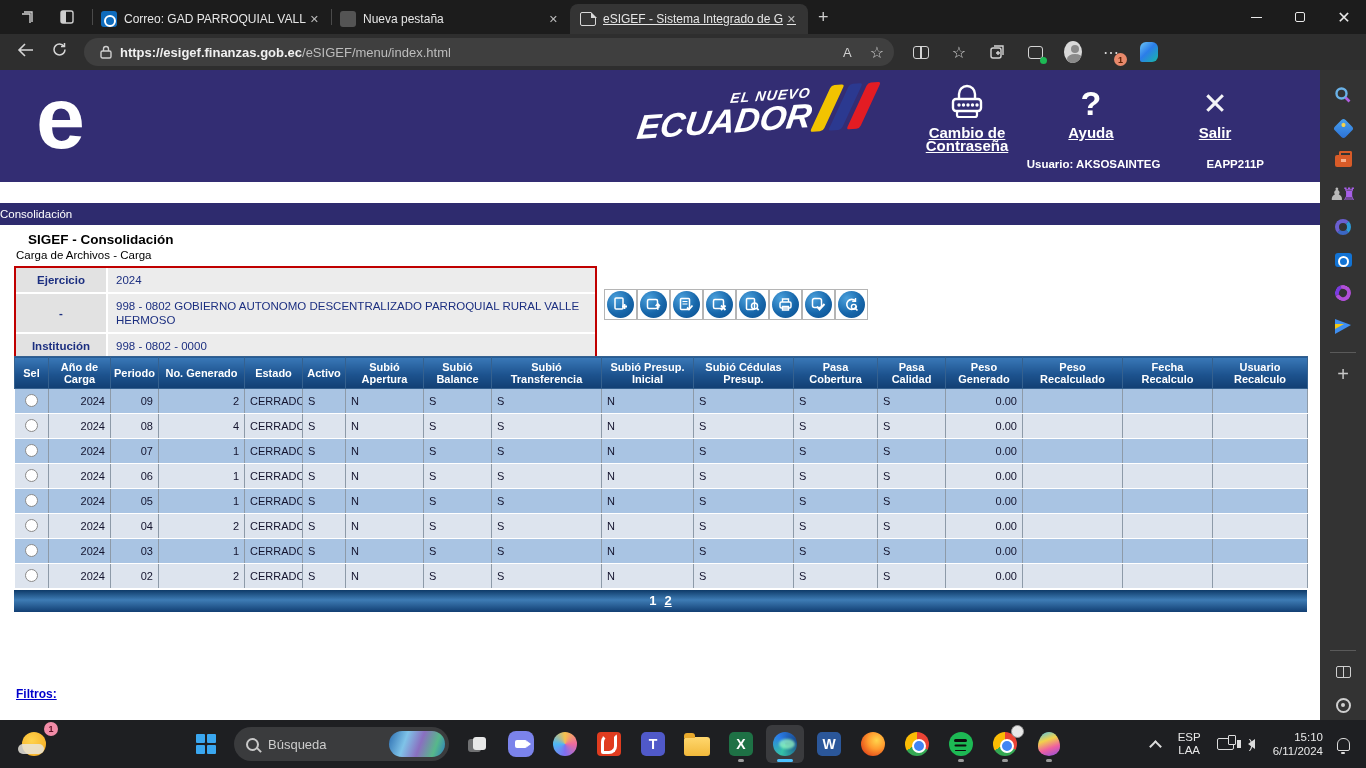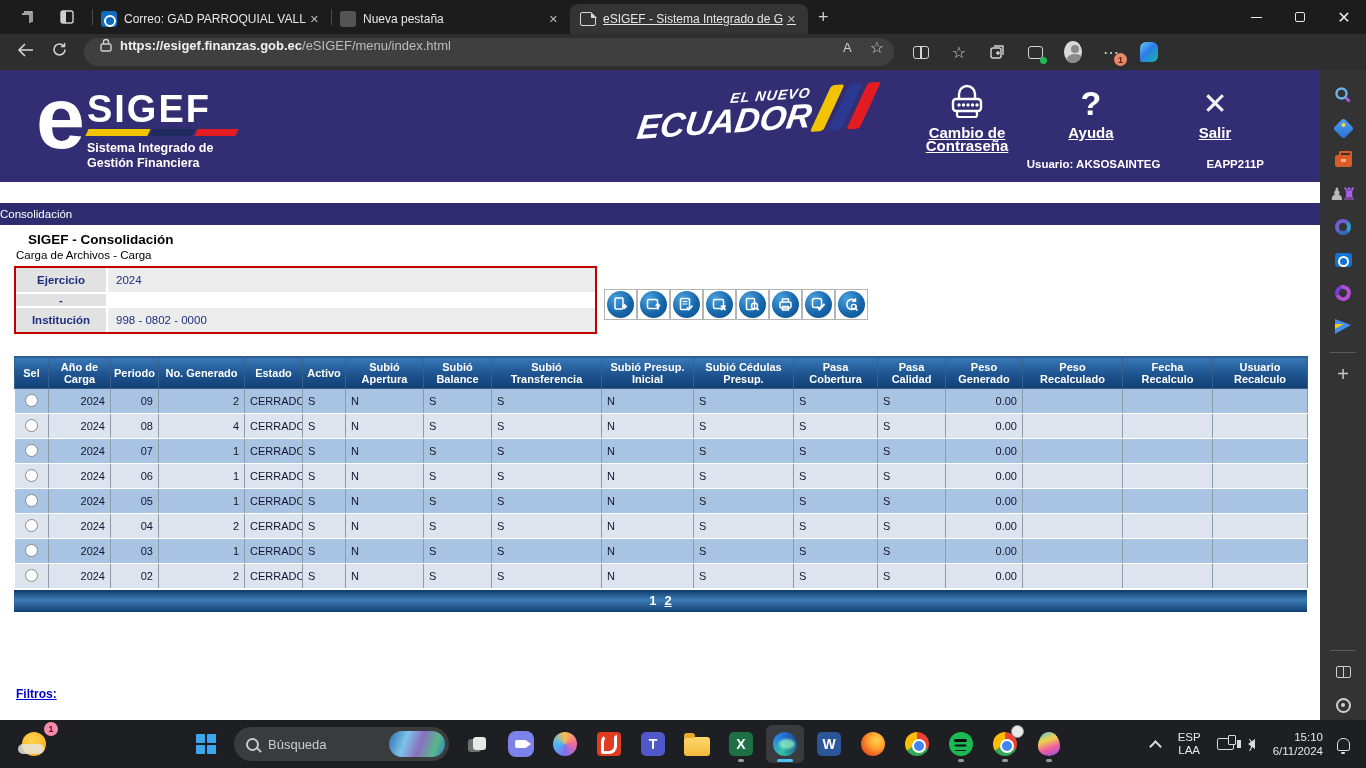--- a/index.html
+++ b/index.html
@@ -25,21 +25,21 @@
   .newtab-plus { margin-left:10px; color:#cfcfcf; font-size:18px; font-weight:400; }
   #win-controls { margin-left:auto; display:flex; height:34px; }
   .win-btn { width:44px; height:34px; display:flex; align-items:center; justify-content:center; color:#e8e8e8; }
   .win-line { width:11px; height:1px; background:#e8e8e8; display:inline-block; }
   .win-box { width:10px; height:10px; border:1px solid #e8e8e8; border-radius:2px; display:inline-block; }
 
   #toolbar { position:absolute; top:34px; left:0; width:1366px; height:36px; background:#2e2e2e;
              display:flex; align-items:center; }
   .nav-btn { color:#d6d6d6; font-size:17px; width:34px; text-align:center; }
   #address { height:28px; background:#3f3f3f; border-radius:14px; margin-left:8px; width:810px;
-             display:flex; align-items:flex-start; padding:0 10px; }
+             display:flex; align-items:center; padding:0 10px; }
   .lock-svg { margin:0 8px 0 6px; }
   #url { font-size:13px; color:#bdbdbd; white-space:nowrap; }
   #url b { color:#f0f0f0; font-weight:600; }
   .addr-right { margin-left:auto; display:flex; align-items:center; gap:18px; color:#cfcfcf; font-size:14px; }
   .tb-icons { display:flex; align-items:center; gap:20px; margin-left:18px; color:#d4d4d4; }
   .tbi { width:18px; height:18px; display:flex; align-items:center; justify-content:center; position:relative; }
   .avatar { width:22px; height:22px; border-radius:50%; background:#d9d9d9; position:relative; overflow:hidden; }
   .avatar:before{ content:""; position:absolute; left:7px; top:4px; width:8px; height:8px; border-radius:50%; background:#8a8a8a; }
   .avatar:after{ content:""; position:absolute; left:3px; top:13px; width:16px; height:10px; border-radius:50%; background:#8a8a8a; }
   .badge-orange { position:absolute; right:-7px; bottom:-5px; background:#e8896b; color:#5b1e00; width:13px; height:13px;
@@ -308,30 +308,20 @@
         <span class="copilot-dot"></span>
       </span>
   </div>
 </div>
 
 <div id="main">
 
   <div id="site-header">
     <div id="logo">
       <div class="e">e</div>
-      <div class="right">
-        <div class="sigef">SIGEF</div>
-        <div class="flag-bar">
-            <i class="y"></i>
-            <i class="b"></i>
-            <i class="r"></i>
-          </div>
-        <div class="tag">Sistema Integrado de</div>
-        <div class="tag">Gestión Financiera</div>
-      </div>
     </div>
 
     <div id="gov-logo">
       <div class="txt">
         <div class="top">EL NUEVO</div>
         <div class="bottom">ECUADOR</div>
       </div>
       <div class="gov-stripes">
           <i class="y"></i>
           <i class="b"></i>
@@ -380,20 +370,21 @@
     <div id="page-title">SIGEF - Consolidación</div>
     <div id="page-subtitle">Carga de Archivos - Carga</div>
 
     <div id="form-box">
       <div class="f-row">
         <div class="f-label">Ejercicio</div>
         <div class="f-value">2024</div>
       </div>
       <div class="f-row">
         <div class="f-label">-</div>
+        <div class="f-value">998 - 0802 GOBIERNO AUTONOMO DESCENTRALIZADO PARROQUIAL RURAL VALLE HERMOSO</div>
       </div>
       <div class="f-row">
         <div class="f-label">Institución</div>
         <div class="f-value">998 - 0802 - 0000</div>
       </div>
     </div>
 
     <div id="action-bar">
       <div class="act-btn">
           <span class="act-circle">

